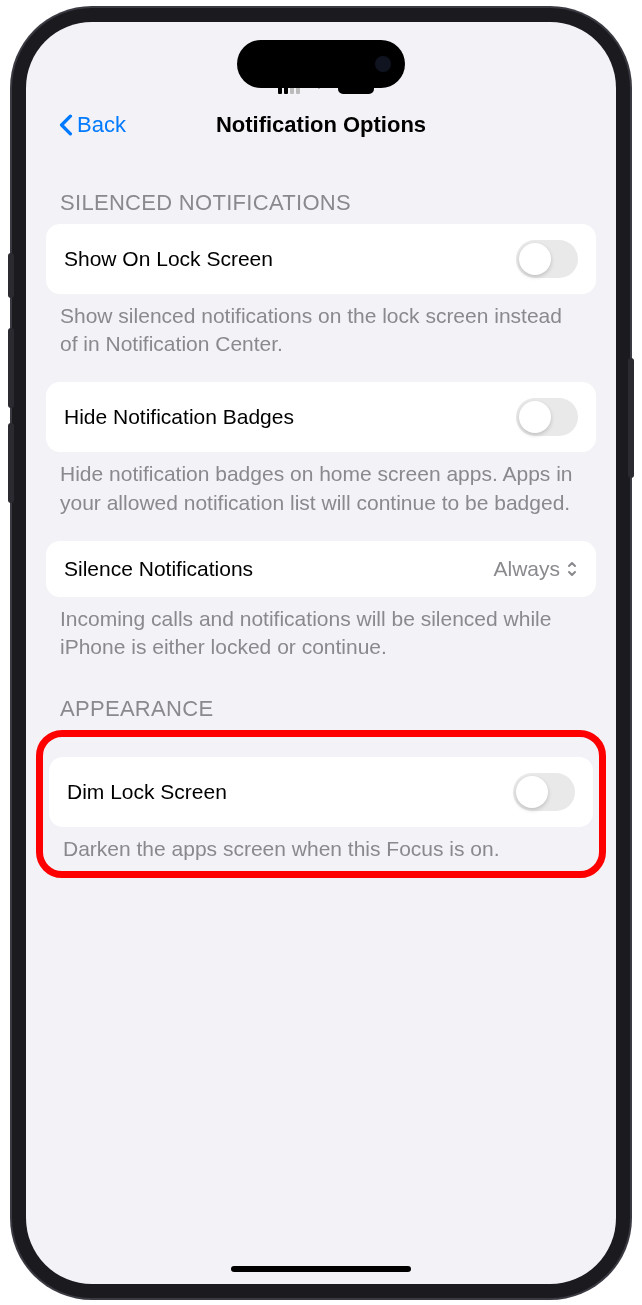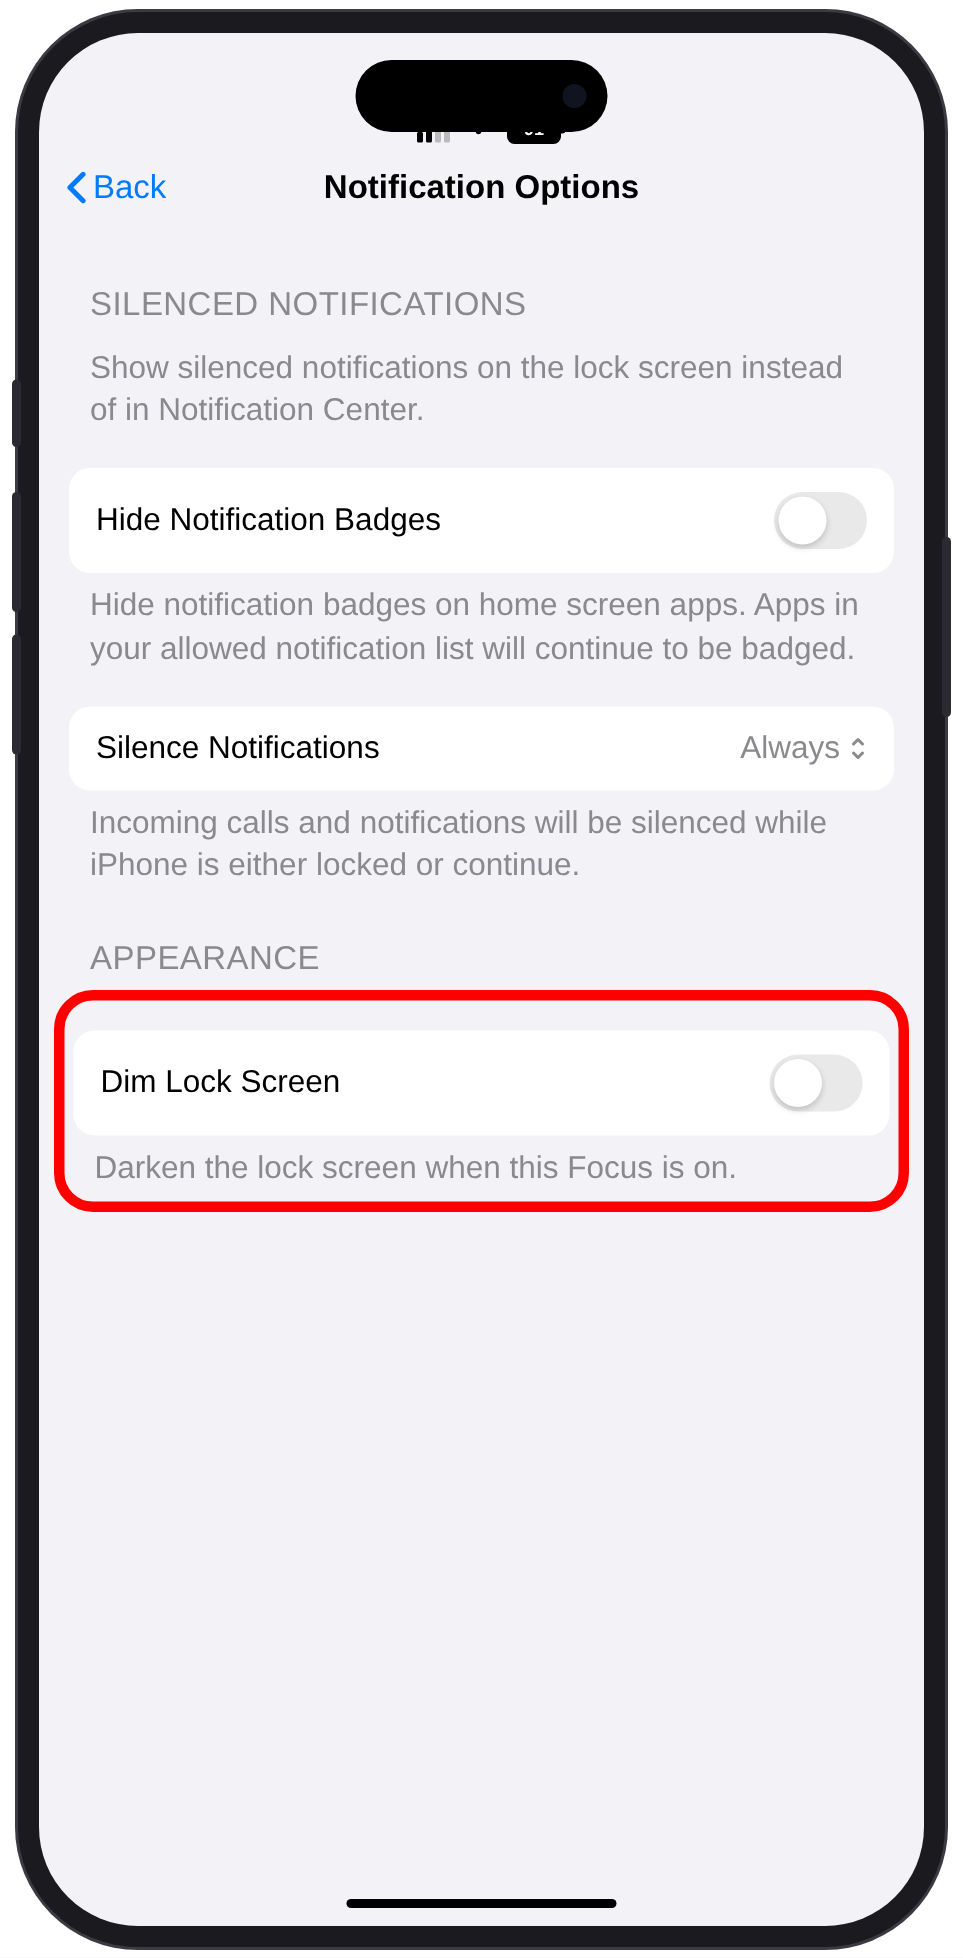--- a/index.html
+++ b/index.html
@@ -114,21 +114,21 @@
   }
   .nav-header {
     display: flex;
     align-items: center;
     justify-content: center;
     position: relative;
     padding: 20px 20px 22px;
   }
   .back-btn {
     position: absolute;
-    left: 18px;
+    left: 33px;
     display: flex;
     align-items: center;
     color: #007aff;
     font-size: 22px;
     gap: 4px;
     cursor: pointer;
   }
   .nav-title {
     font-size: 22px;
     font-weight: 600;
@@ -252,20 +252,24 @@
           </svg>
         <span>Back</span>
       </div>
       <div class="nav-title">Notification Options</div>
     </div>
 
     <div class="content">
 
       <div class="section-header">Silenced Notifications</div>
 
+      <div class="row">
+        <span>Show On Lock Screen</span>
+        <div class="toggle"></div>
+      </div>
       <div class="footer-text">Show silenced notifications on the lock screen instead of in Notification Center.</div>
 
       <div class="row">
         <span>Hide Notification Badges</span>
         <div class="toggle"></div>
       </div>
       <div class="footer-text">Hide notification badges on home screen apps. Apps in your allowed notification list will continue to be badged.</div>
 
       <div class="row">
         <span>Silence Notifications</span>
@@ -280,20 +284,20 @@
       </div>
       <div class="footer-text">Incoming calls and notifications will be silenced while iPhone is either locked or continue.</div>
 
       <div class="section-header">Appearance</div>
 
       <div class="highlight-box">
         <div class="row">
           <span>Dim Lock Screen</span>
           <div class="toggle"></div>
         </div>
-        <div class="footer-text">Darken the lock screen when this Focus is on.</div>
+        <div class="footer-text">Darken the apps screen when this Focus is on.</div>
       </div>
 
     </div>
 
     <div class="home-indicator"></div>
   </div>
 </div>
 
 </body></html>

